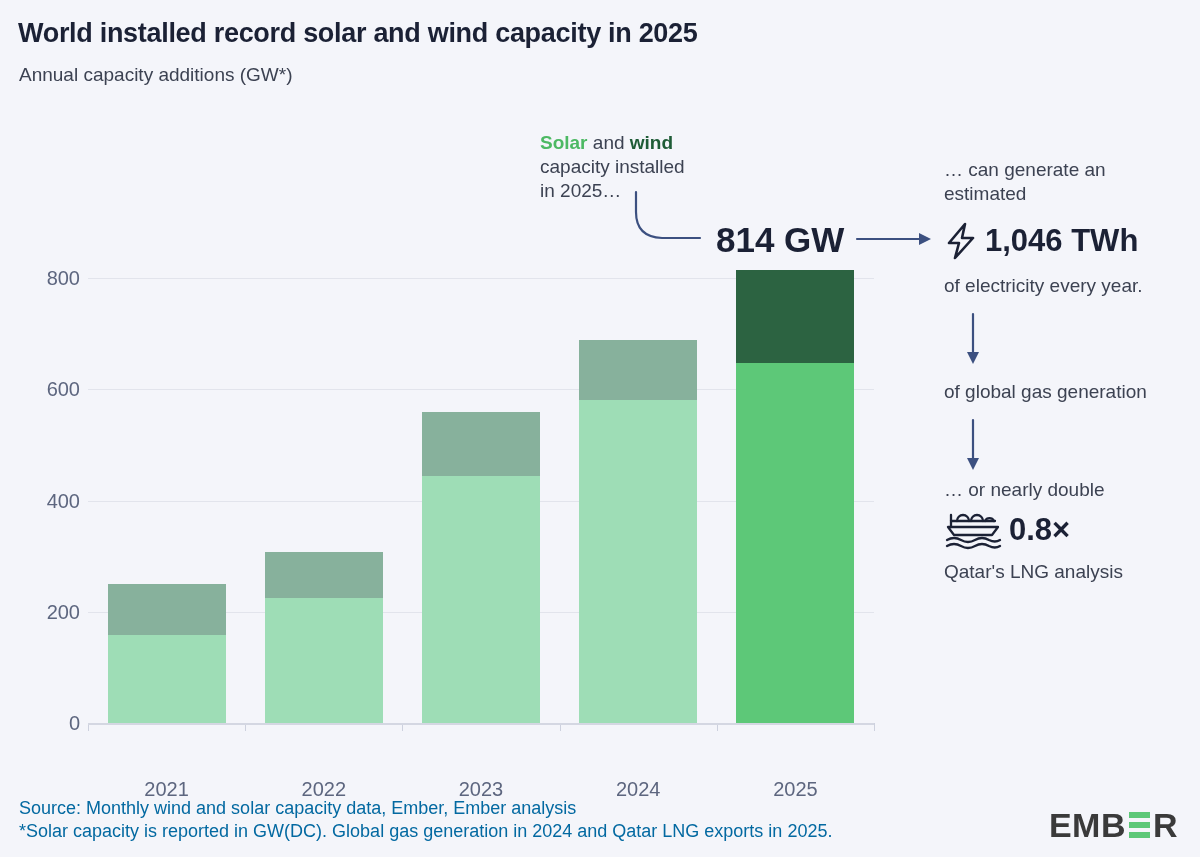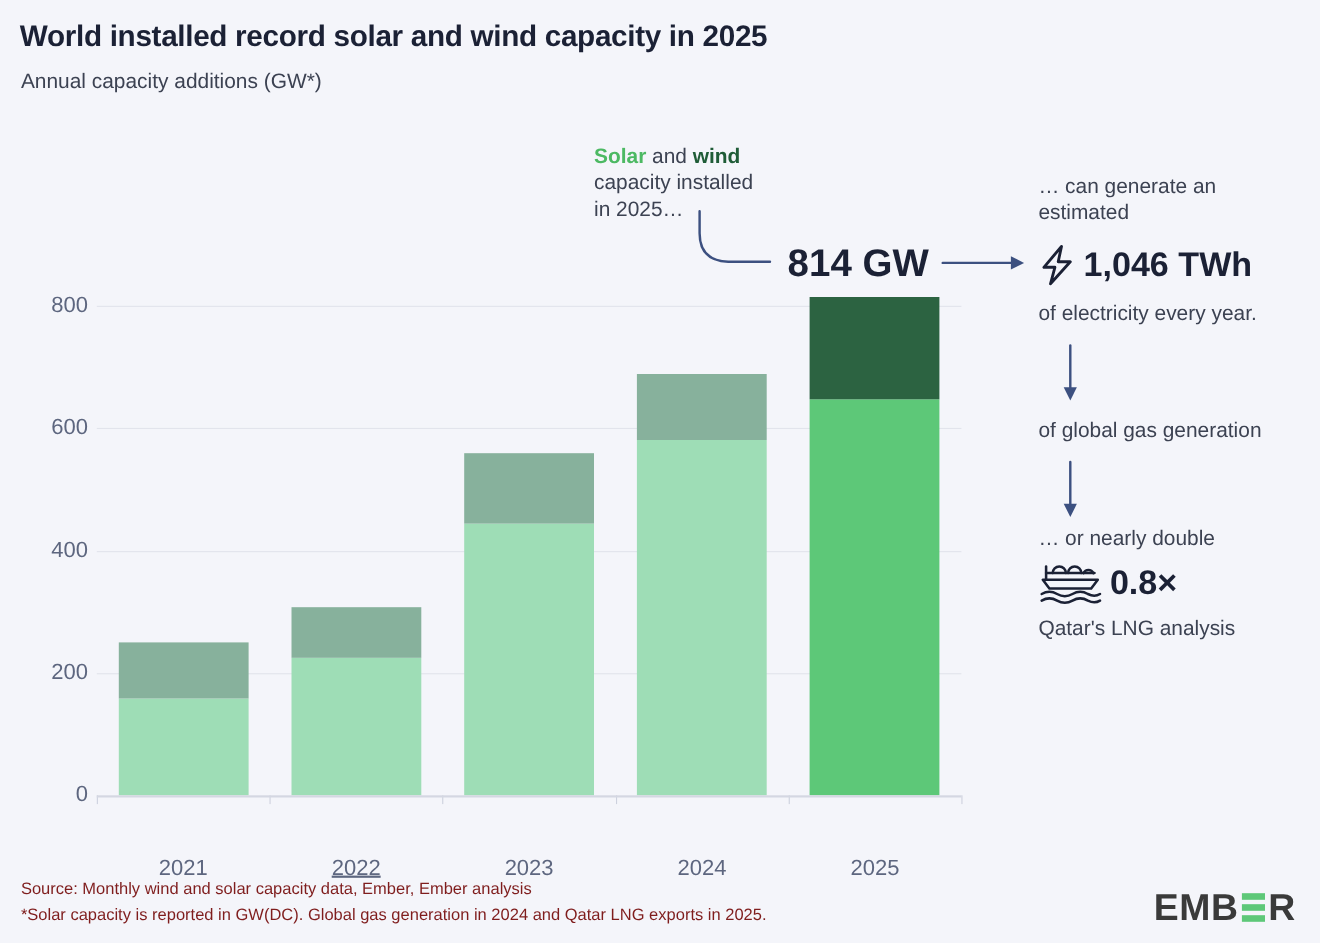--- a/index.html
+++ b/index.html
@@ -162,23 +162,23 @@
     color: #3c4252;
   }
   .panel-icon { flex: 0 0 auto; display: block; }
   .down-arrow { display: block; }
 
   
   #footer {
     position: absolute;
     left: 19px;
     top: 797px;
-    font-size: 15px;
+    font-size: 18px;
     line-height: 23px;
-    color: #7f1d1d;
+    color: #0369a1;
   }
   #ember-logo {
     position: absolute;
     right: 22px;
     top: 808px;
     display: flex;
     align-items: center;
   }
   .logo-letter {
     font-size: 34px;
@@ -252,21 +252,21 @@
           <div class="ytick-label">600</div>
         </div>
         <div class="ytick-wrap" style="top: 278px;">
           <div class="ytick-label">800</div>
         </div>
       </div>
     <div id="xaxis-layer">
         <div class="tick-mark" style="left: 88px;"></div>
         <div class="xtick-label" style="left: 106.6px;">2021</div>
         <div class="tick-mark" style="left: 245.2px;"></div>
-        <div class="xtick-label" style="left: 263.8px; text-decoration: underline;">2022</div>
+        <div class="xtick-label" style="left: 263.8px;">2022</div>
         <div class="tick-mark" style="left: 402.4px;"></div>
         <div class="xtick-label" style="left: 421px;">2023</div>
         <div class="tick-mark" style="left: 559.6px;"></div>
         <div class="xtick-label" style="left: 578.2px;">2024</div>
         <div class="tick-mark" style="left: 716.8px;"></div>
         <div class="xtick-label" style="left: 735.4px;">2025</div>
         <div class="tick-mark" style="left: 874px;"></div>
       </div>
     <div id="axis-baseline" style="top: 723px;"></div>
   </div>

